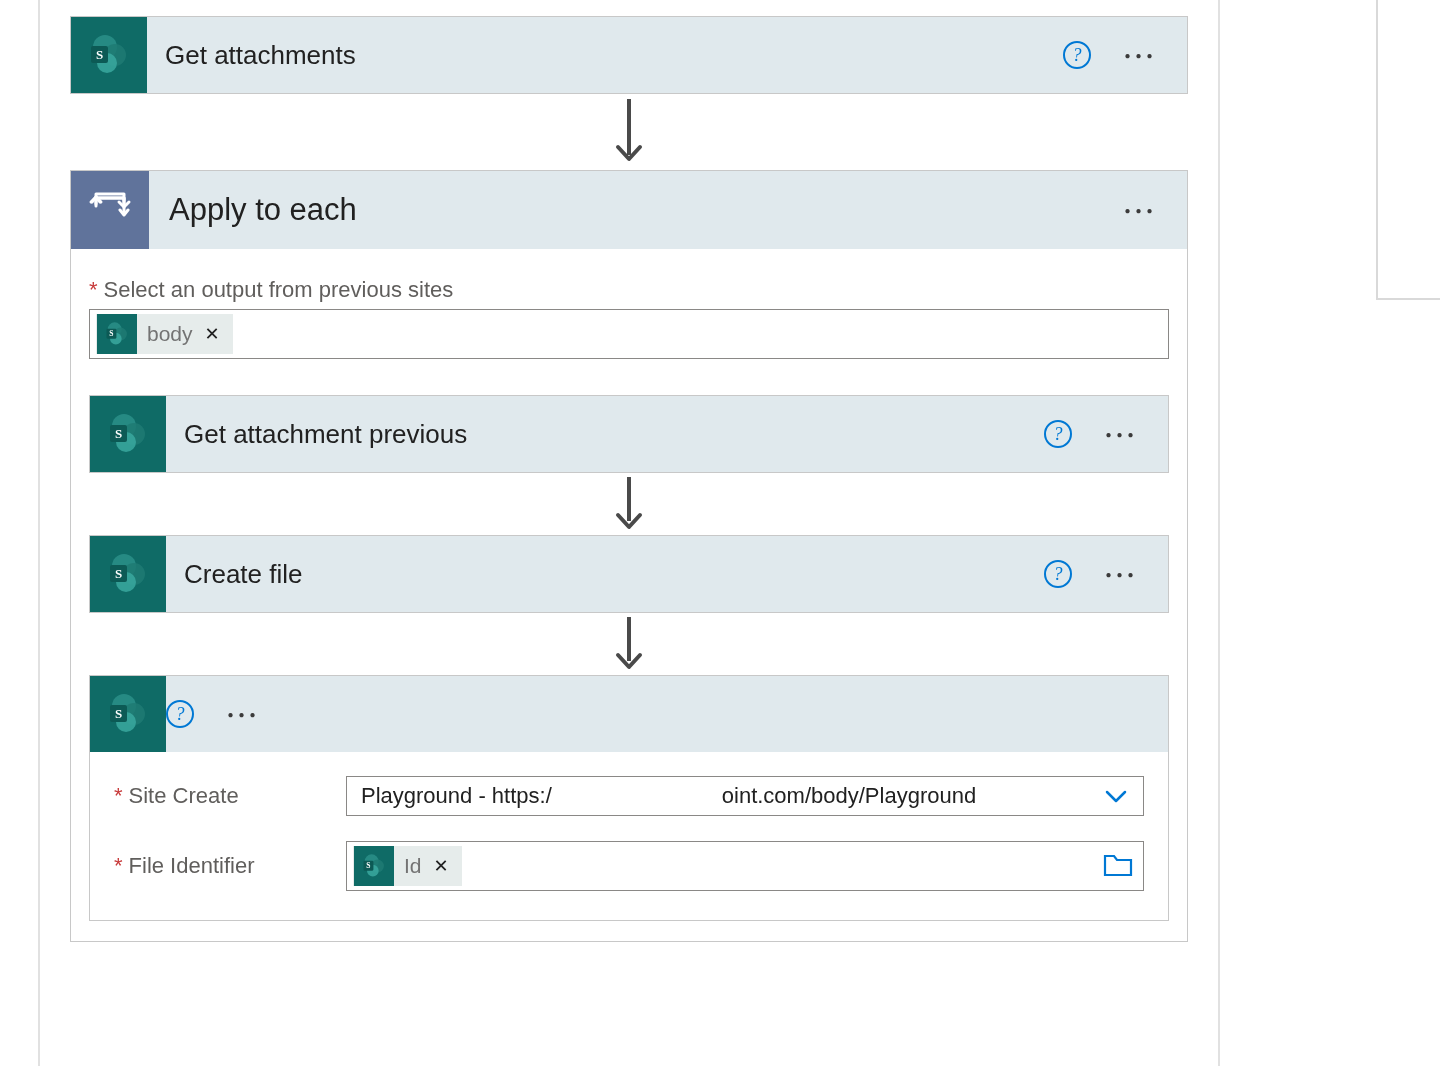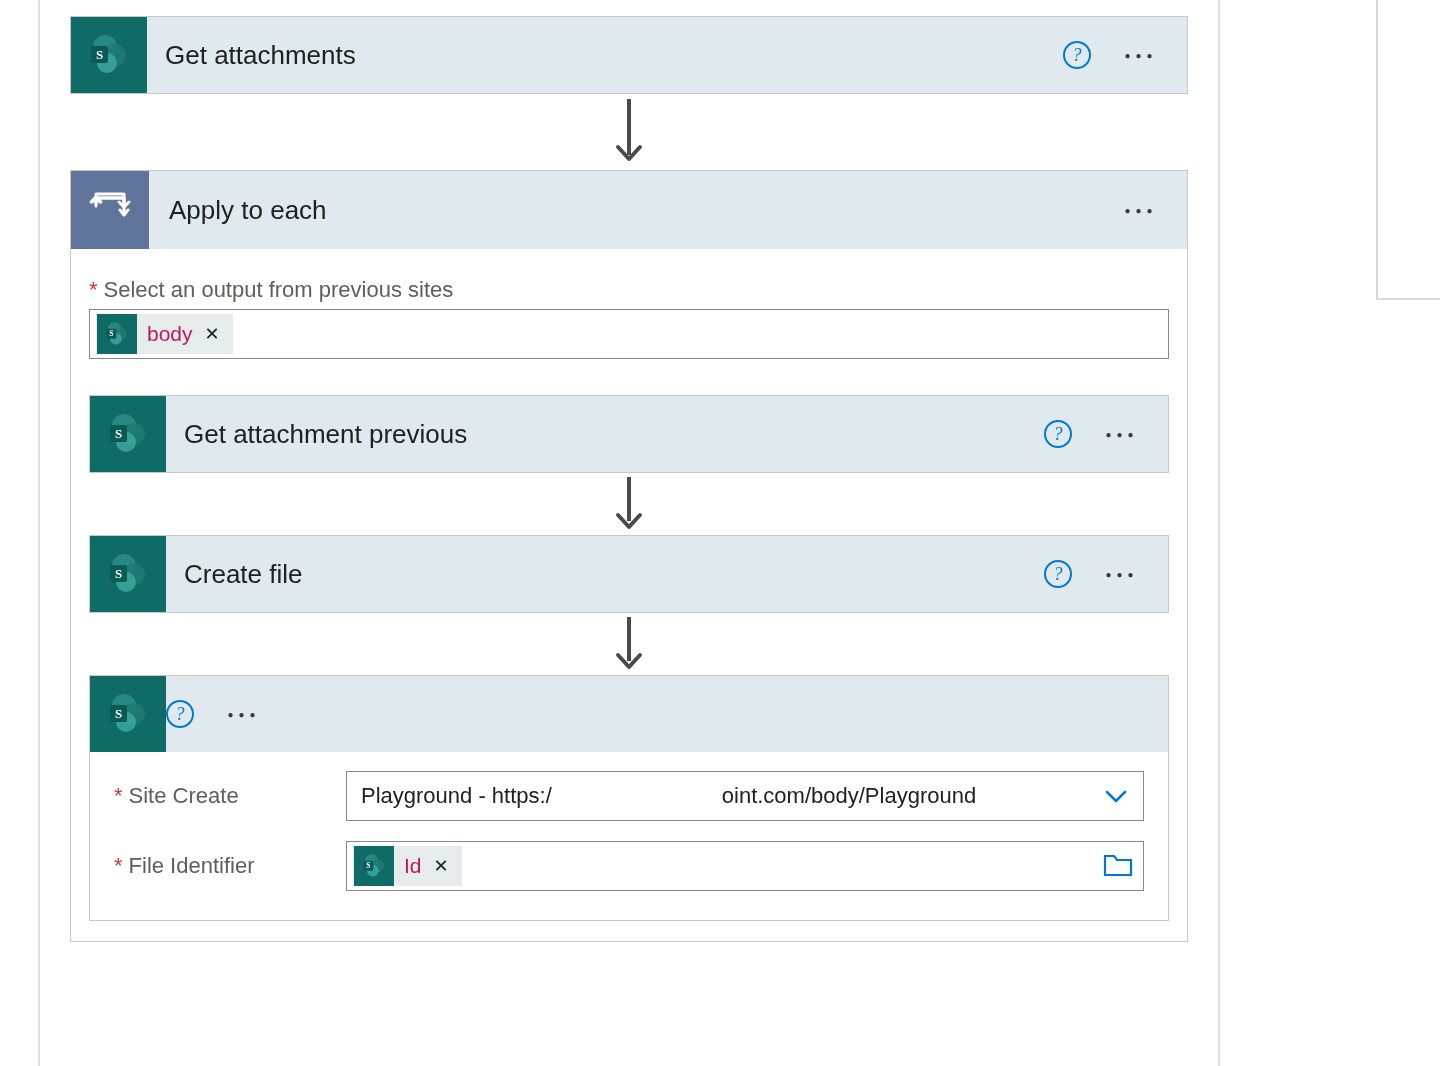--- a/index.html
+++ b/index.html
@@ -113,21 +113,21 @@
   .loop-icon-box {
     width: 78px;
     height: 78px;
     background: #60739b;
     display: flex;
     align-items: center;
     justify-content: center;
     flex-shrink: 0;
   }
   .loop-title {
-    font-size: 26px;
+    font-size: 31px;
     color: #212121;
     padding-left: 20px;
     flex: 1;
   }
   .loop-body {
     background: #ffffff;
     padding: 28px 18px 20px 18px;
   }
 
   .param-row {
@@ -163,21 +163,21 @@
     width: 40px;
     height: 40px;
     background: #0f6b66;
     display: flex;
     align-items: center;
     justify-content: center;
     flex-shrink: 0;
   }
   .token-text {
     font-size: 21px;
-    color: #be185d;
+    color: #737373;
   }
   .token-x {
     font-size: 18px;
     color: #212121;
     cursor: pointer;
     padding: 0 2px;
     font-weight: 400;
   }
 
   .nested-actions { margin-top: 36px; }
@@ -199,21 +199,21 @@
     font-size: 22px;
     color: #605e5c;
     display: flex;
     align-items: baseline;
   }
   .form-field-col {
     flex: 1;
   }
   .dropdown-field {
     border: 1px solid #8a8886;
-    height: 50px;
+    height: 40px;
     display: flex;
     align-items: center;
     padding: 0 14px;
     justify-content: space-between;
     cursor: pointer;
     background: #fff;
   }
   .dropdown-text {
     font-size: 22px;
     color: #212121;

